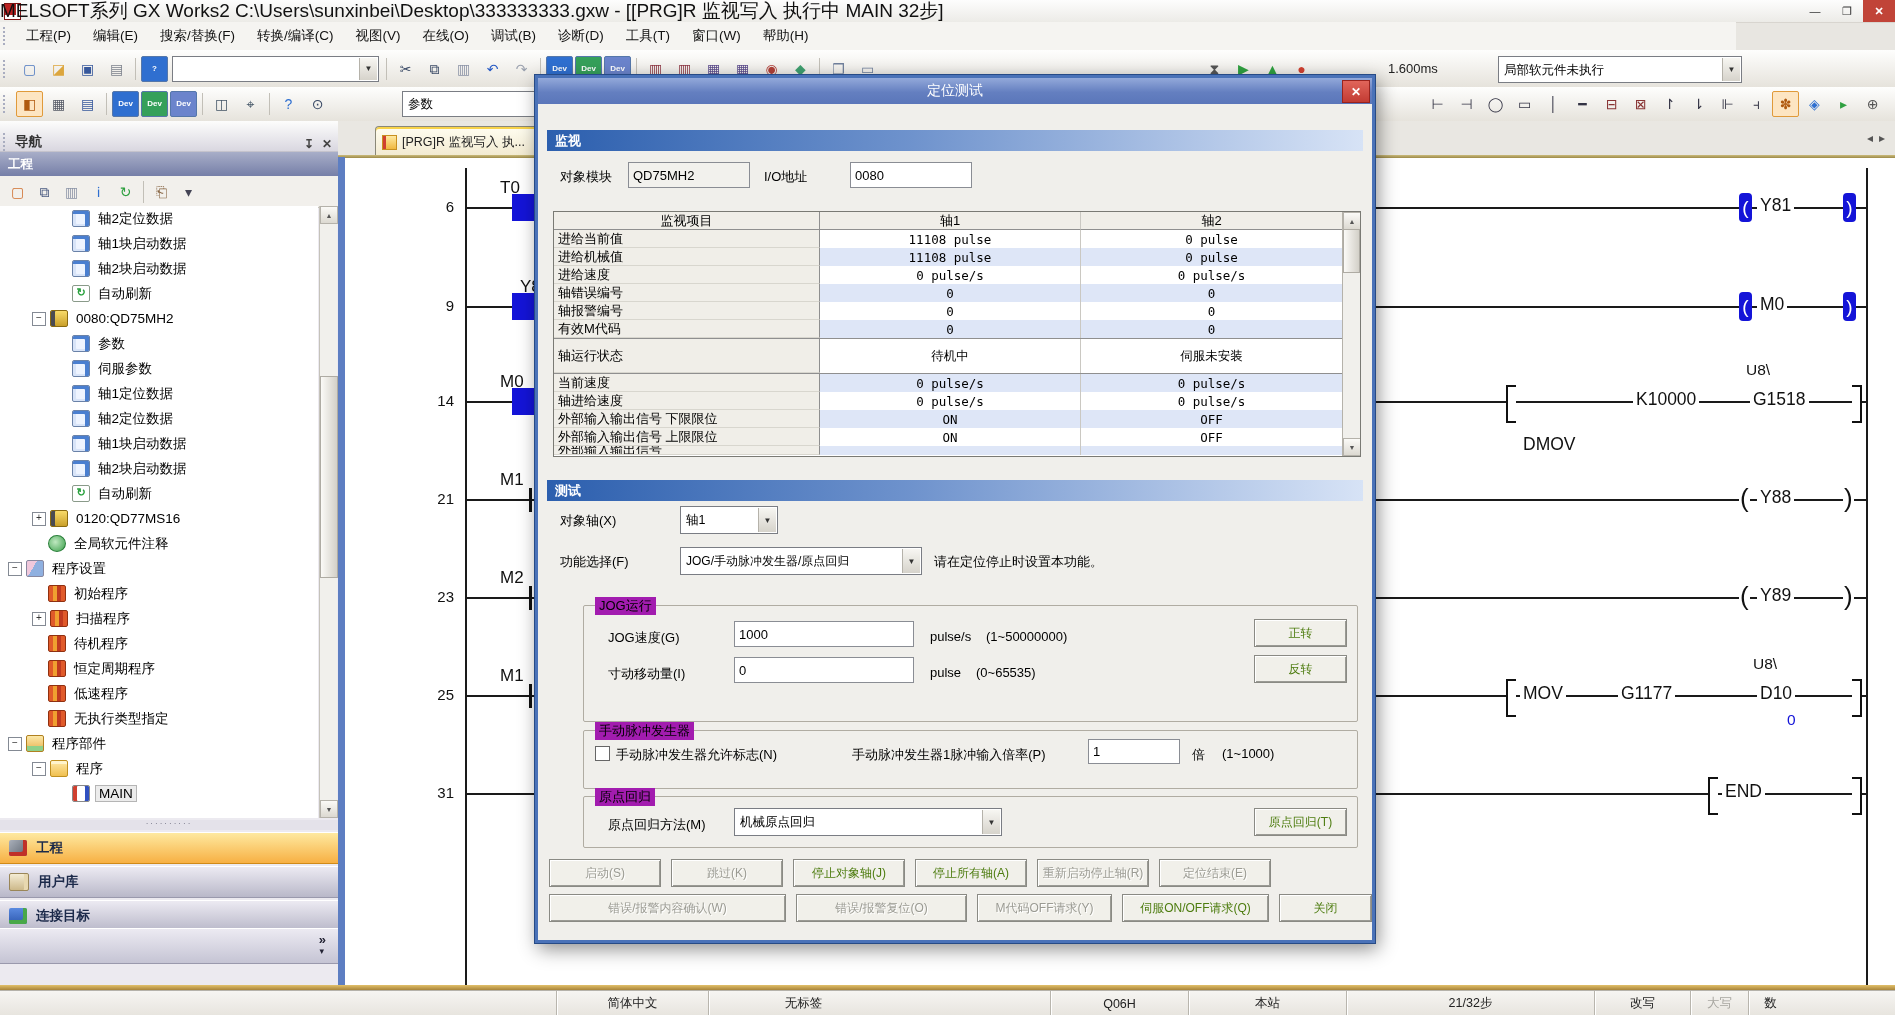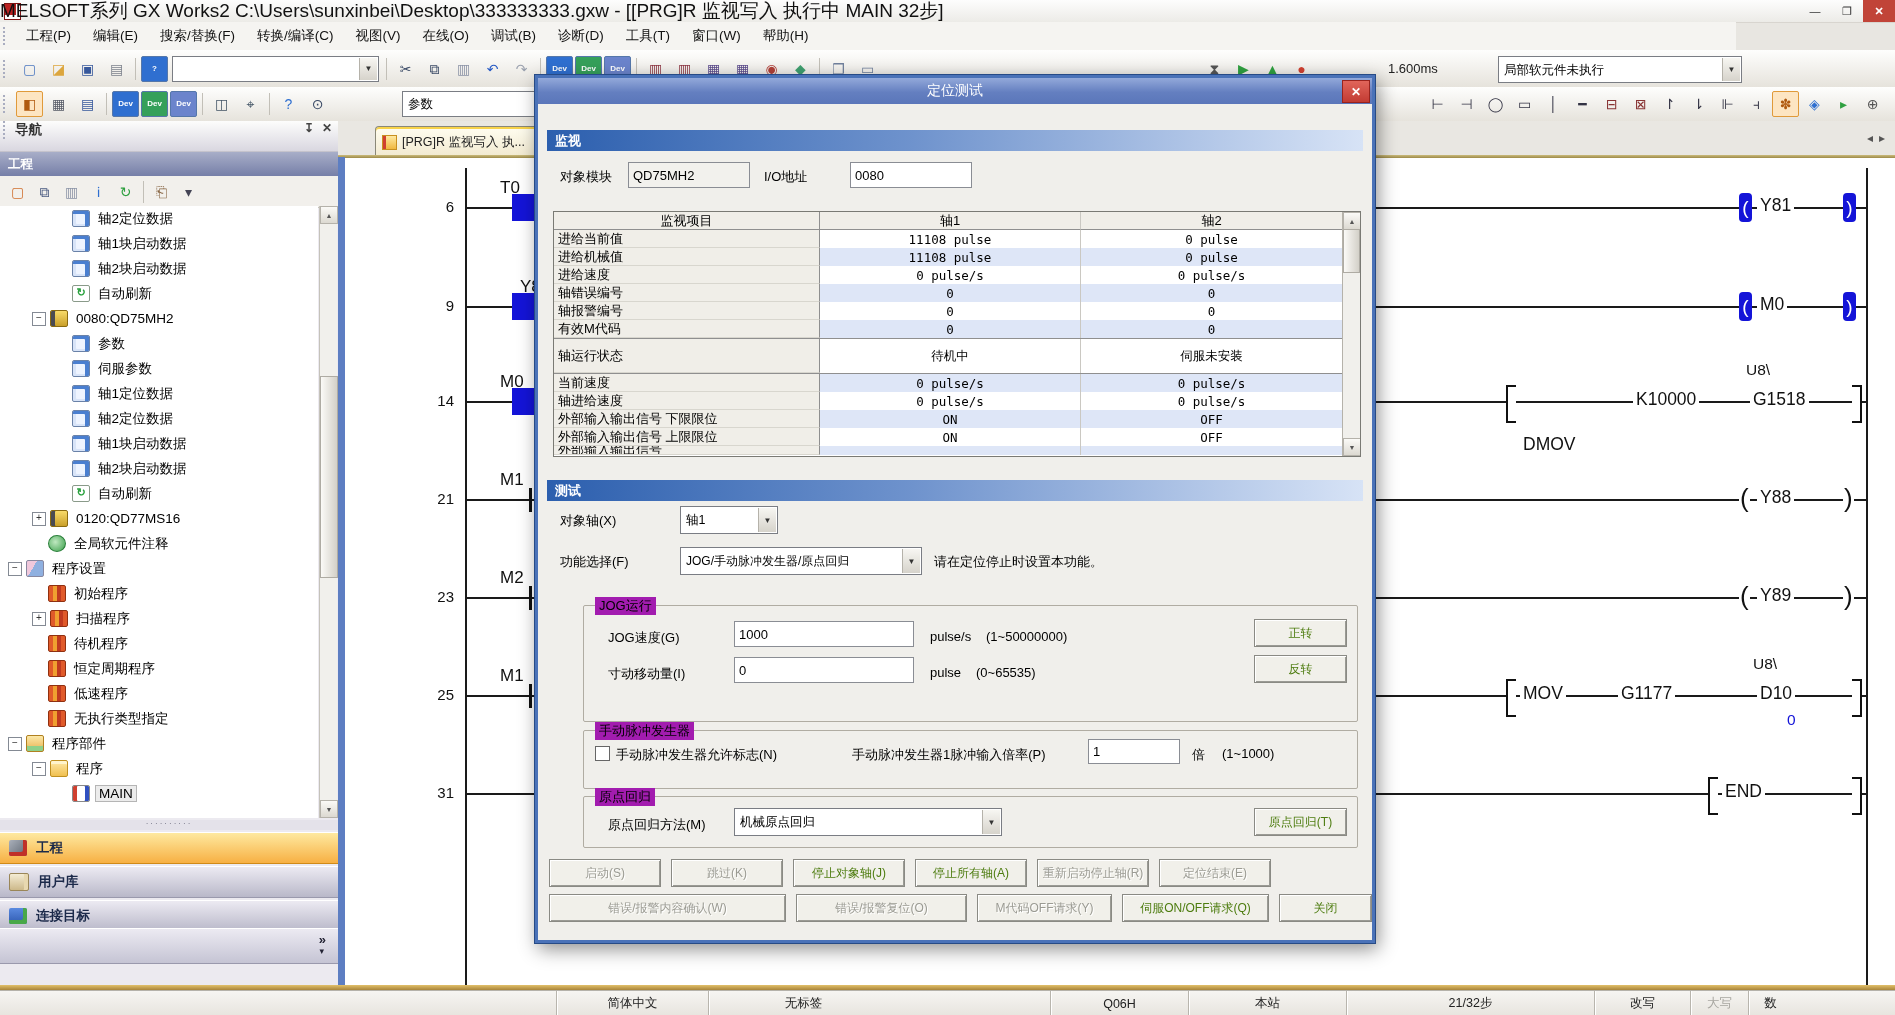--- a/index.html
+++ b/index.html
@@ -36,21 +36,21 @@
   .flexsp{flex:1}
   .scan{position:absolute;left:1388px;top:11px;font-size:13px;color:#222}
   .combo{background:#fff;border:1px solid #7a7d84;position:absolute}
   .combo .cval{position:absolute;left:5px;top:50%;transform:translateY(-50%);font-size:12.5px;white-space:nowrap}
   .combo .cbtn{position:absolute;top:1px;right:1px;bottom:1px;width:17px;text-align:center;
     background:linear-gradient(#f7f6f2,#d6d3cb);border-left:1px solid #b5b2aa;font-size:8px;color:#333;
     display:flex;align-items:center;justify-content:center}
   .c2{position:relative !important}
   
   .nav{position:absolute;left:0;top:121px;width:338px;height:864px;background:#eceaf0;border-right:1px solid #9a99a8}
-  .navtitle{height:30px;display:flex;align-items:flex-start;background:linear-gradient(#fdfdfc,#d9d7e0);
+  .navtitle{height:30px;display:flex;align-items:flex-end;background:linear-gradient(#fdfdfc,#d9d7e0);
     border-bottom:1px solid #c5c3cc;font-size:13.5px;font-weight:bold;color:#333}
   .navtb{margin-left:auto;margin-right:6px;display:flex;gap:8px;font-size:12px;color:#444}
   .navsec{height:24px;background:linear-gradient(#a8aec8,#767fa8);color:#fff;font-weight:bold;
     font-size:12.5px;display:flex;align-items:center;padding-left:8px}
   .navtools{height:31px;background:#f2f0ec;border-bottom:1px solid #c5c2ba;display:flex;align-items:center;padding-left:4px}
   .navtools .ti{width:23px;height:22px}
   .tree{position:absolute;left:0;top:85px;width:318px;height:612px;background:#fff;overflow:hidden}
   .trow{height:25px;display:flex;align-items:center;font-size:13.5px;white-space:nowrap}
   .texp{width:12px;height:12px;border:1px solid #848a94;background:#fff;font-size:10px;line-height:10px;
     text-align:center;margin-right:4px;flex:none;color:#333}

